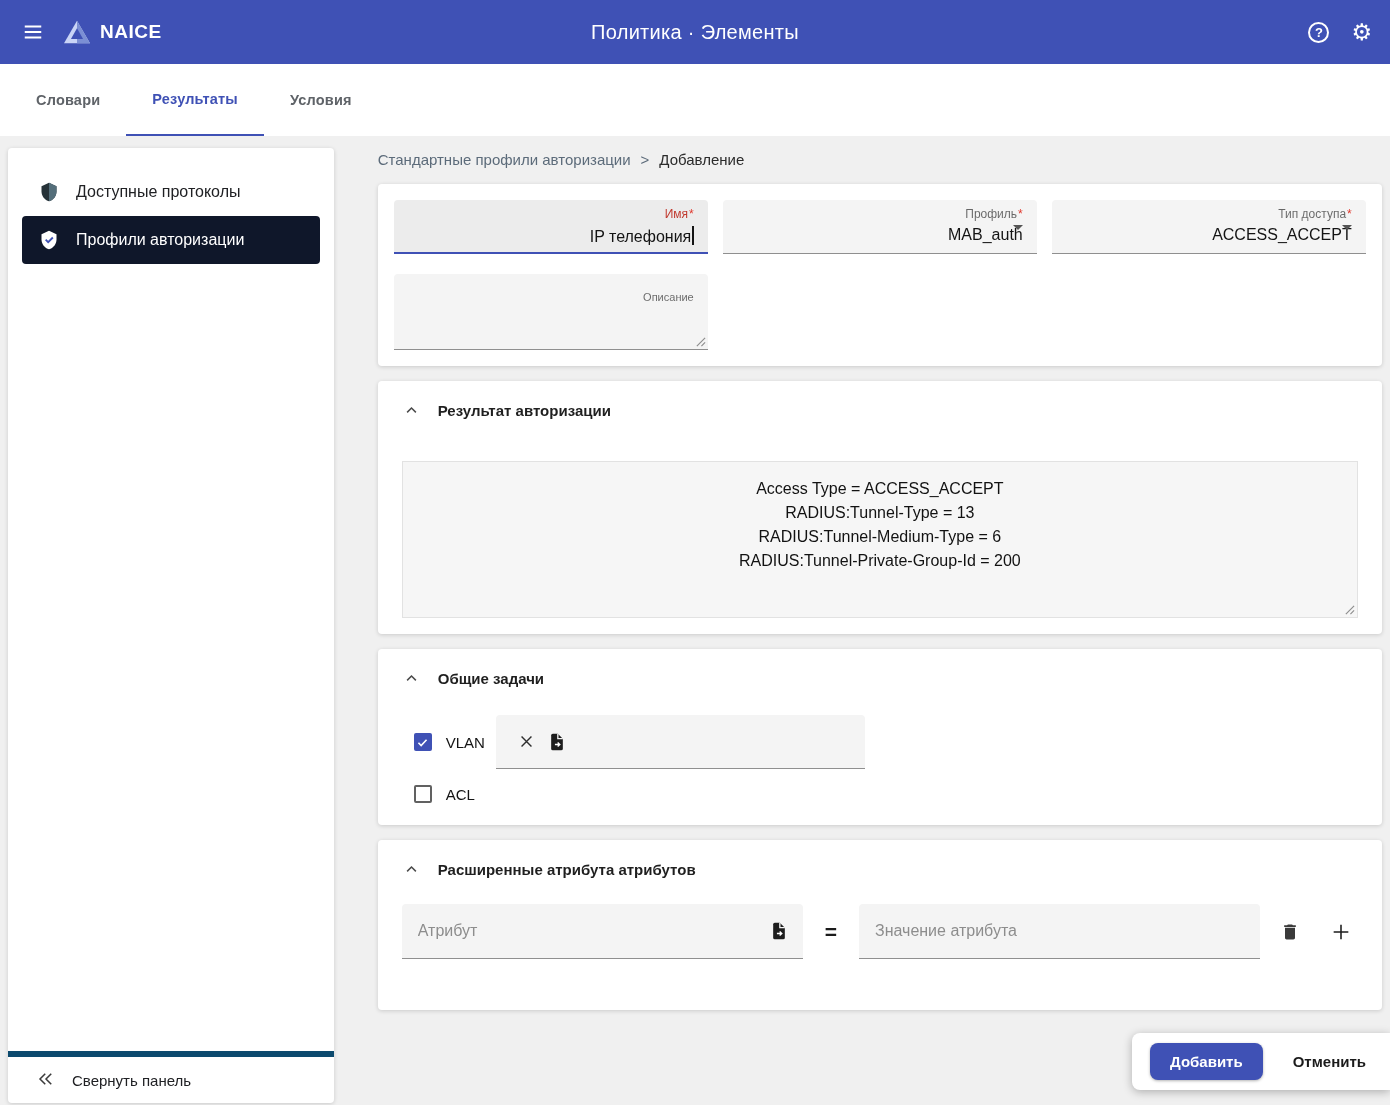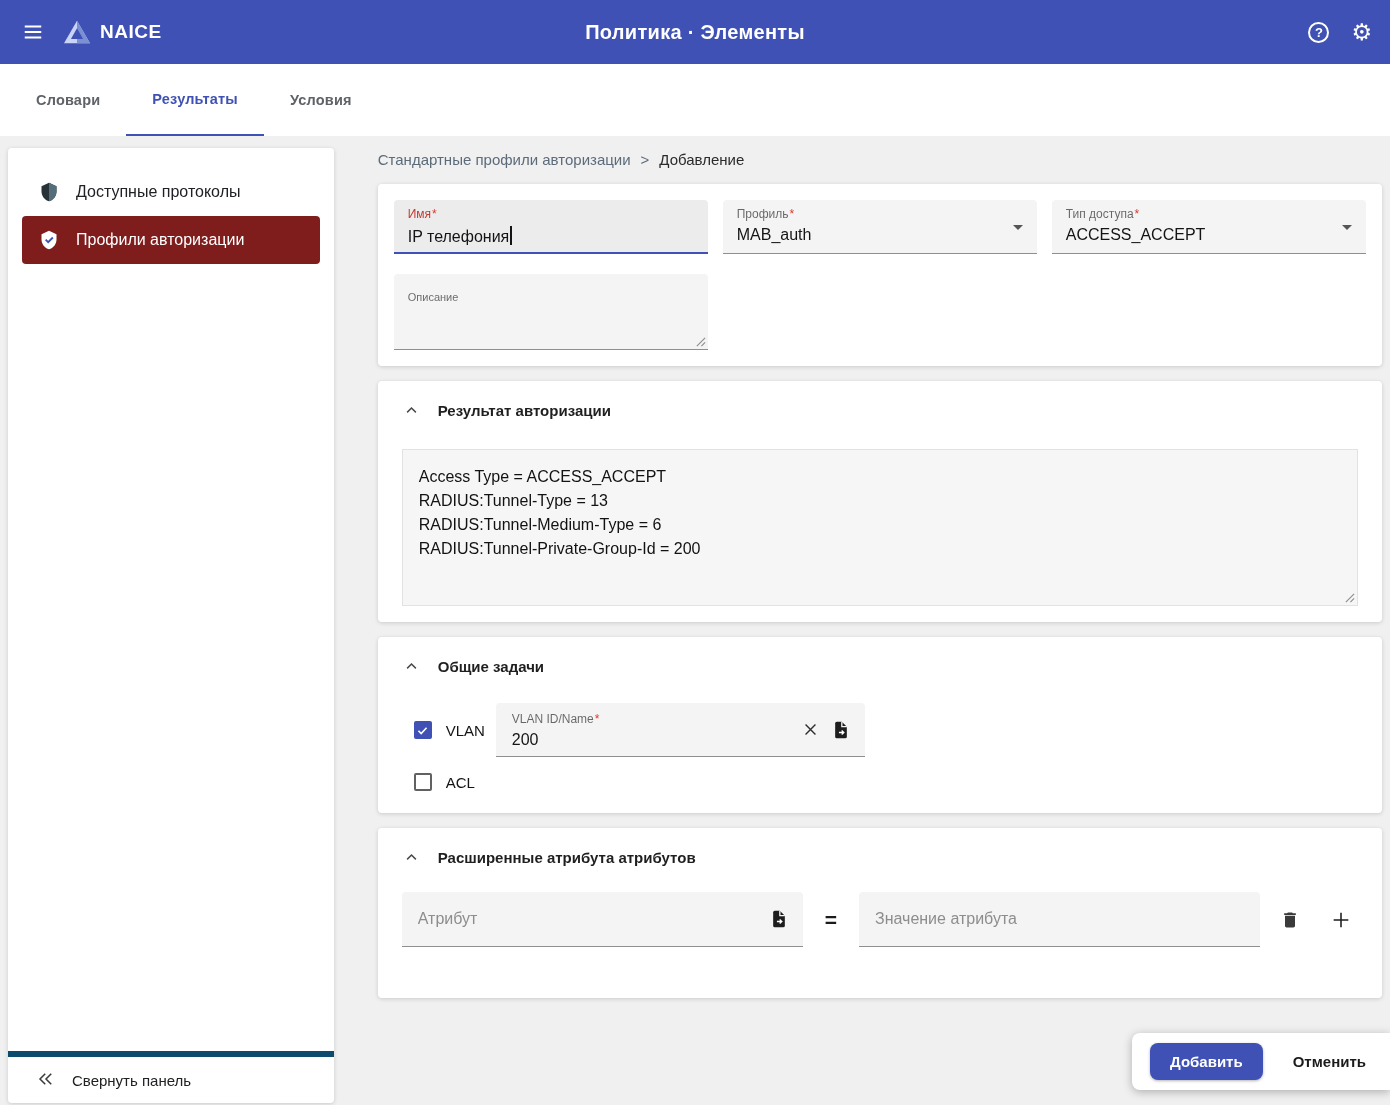--- a/index.html
+++ b/index.html
@@ -8,70 +8,70 @@
     font-family:"Liberation Sans","DejaVu Sans",sans-serif;
     background:#f0f0f0; overflow:hidden; position:relative; color:#1f1f1f;
   }
   button { font-family:inherit; background:none; border:none; cursor:pointer; }
 
   
   .appbar { height:64px; background:#3f51b5; display:flex; align-items:center; padding:0 18px 0 16px; color:#fff; position:relative; }
   .appbar-btn { display:flex; align-items:center; padding:6px; margin-right:12px; }
   .logo { display:flex; align-items:center; margin-right:8px; }
   .brand { font-size:19px; font-weight:bold; letter-spacing:.5px; }
-  .page-title { position:absolute; left:50%; transform:translateX(-50%); font-size:20px; font-weight:bold; letter-spacing:.3px; white-space:nowrap; }
+  .page-title { position:absolute; left:50%; transform:translateX(-50%); font-size:20px; font-weight:normal; letter-spacing:.3px; white-space:nowrap; }
   .appbar-right { margin-left:auto; display:flex; align-items:center; gap:22px; }
   .help-circle { width:21px; height:21px; border:2px solid #fff; border-radius:50%; display:grid; place-items:center; font-size:13px; font-weight:bold; color:#fff; }
   .gear { font-size:23px; line-height:1; color:#fff; }
 
   
   .tabbar { height:72px; background:#fff; display:flex; padding-left:10px; }
   .tab { padding:0 26px; display:flex; align-items:center; font-size:14.5px; font-weight:bold; color:#5f6368; letter-spacing:.2px; }
   .tab.active { color:#3f51b5; border-bottom:2px solid #3f51b5; }
 
   
   .content { display:flex; align-items:stretch; gap:18px; padding:12px 8px 8px; height:975px; }
   .card { background:#fff; border-radius:4px; box-shadow:0 1px 4px rgba(0,0,0,.16); }
 
   
   .sidebar { width:352px; display:flex; flex-direction:column; padding-top:20px; }
   .side-item { display:flex; align-items:center; gap:16px; height:48px; margin:0 14px; padding:0 16px; border-radius:4px; font-size:16px; color:#202124; cursor:pointer; }
   .side-item .icn { display:flex; width:22px; justify-content:center; }
-  .side-item.selected { background:#7f1d1d; color:#fff; }
+  .side-item.selected { background:#0f172a; color:#fff; }
   .collapse-row { margin-top:auto; border-top:6px solid #0c4a6e; height:52px; display:flex; align-items:center; gap:16px; padding:0 16px 0 28px; font-size:15px; color:#202124; cursor:pointer; }
 
   
   .main { flex:1; display:flex; flex-direction:column;padding-left:26px; }
   .breadcrumb { margin:2px 0 14px; font-size:15px; line-height:20px; display:flex; gap:10px; align-items:center; }
   .bc-parent { color:#5c6b7a; cursor:pointer; }
   .bc-sep { color:#5c6b7a; }
   .bc-current { color:#2b2b2b; }
 
   
-  .form-card { padding:16px; margin-bottom:15px; }
+  .form-card { padding:16px; margin-bottom:15px;text-align:right; }
   .fields-row { display:flex; gap:15px; }
   .ffield { width:314px; height:54px; background:#f4f4f4; border-radius:4px 4px 0 0; border-bottom:1px solid #8f8f8f; padding:8px 14px 0; position:relative; cursor:text; }
   .ffield.focused { border-bottom:2px solid #3f51b5; background:#ececec; }
   .flabel { font-size:12px; line-height:13px; color:rgba(0,0,0,.58); white-space:nowrap; }
   .flabel.red { color:#c13b30; }
   .req { color:#e0372c; margin-left:1px; }
   .fvalue { font-size:16px; margin-top:5px; color:#141414; white-space:nowrap; }
   .caret { display:inline-block; width:1.5px; height:19px; background:#141414; vertical-align:text-bottom; margin-left:1px; }
   .caret-down { position:absolute; right:14px; top:25px; width:0; height:0; border-left:5px solid transparent; border-right:5px solid transparent; border-top:5.5px solid #555; }
   .desc-field { width:314px; height:76px; background:#f4f4f4; border-radius:4px 4px 0 0; border-bottom:1px solid #8f8f8f; padding:17px 14px; position:relative; margin-top:20px; cursor:text; }
   .desc-label { font-size:11px; color:rgba(0,0,0,.58); }
   .grip { position:absolute; right:2px; bottom:2px; line-height:0; }
 
   
   .section { padding:18px 24px 16px; margin-bottom:15px; }
   .section-header { display:flex; align-items:center; gap:17px; height:22px; }
   .chev-btn { display:flex; padding:2px; }
   .section-title { font-size:15px; font-weight:bold; color:#1f1f1f; }
 
-  .result-box { margin-top:28px; height:157px; background:#f6f6f6; border:1px solid #e2e2e2; padding:15px 16px; position:relative; }
+  .result-box { margin-top:40px; height:157px; background:#f6f6f6; border:1px solid #e2e2e2; padding:15px 16px; position:relative;text-align:center; }
   .pre { font-size:16px; line-height:24px; color:#121212; white-space:pre-line; display:block; }
 
   
   .task-row { display:flex; align-items:center; margin-top:26px; padding-left:12px; }
   .task-row.second { margin-top:16px; }
   .cb { width:18px; height:18px; border-radius:2px; flex:none; cursor:pointer; }
   .cb.checked { background:#3f51b5; display:grid; place-items:center; }
   .cb.un { border:2px solid #616161; background:#fff; }
   .task-label { margin-left:14px; width:50px; font-size:15px; color:#141414; }
   .field-inline { width:369px; background:#f4f4f4; border-radius:4px 4px 0 0; border-bottom:1px solid #8f8f8f; display:flex; align-items:center; padding:0 8px 0 16px; }
@@ -243,26 +243,20 @@
       <div class="task-row">
         <span class="cb checked">
           <span style="display:flex;">
             <svg width="13" height="13" viewBox="0 0 24 24">
                 <path d="M4.5 12.5 9.5 17.5 19.5 7" stroke="#fff" stroke-width="3" fill="none"></path>
               </svg>
           </span>
         </span>
         <span class="task-label">VLAN</span>
         <div class="field-inline tall">
-          <div class="fi-text">
-            <div class="flabel">
-              <span>VLAN ID/Name</span><span class="req">*</span>
-            </div>
-            <div class="fvalue">200</div>
-          </div>
           <button class="icon-btn">
             <span style="display:flex;">
               <svg width="17" height="17" viewBox="0 0 24 24">
                   <path d="M5 5 19 19M19 5 5 19" stroke="#2e2e2e" stroke-width="2"></path>
                 </svg>
             </span>
           </button>
           <button class="icon-btn">
             <span style="display:flex;">
               <svg width="20" height="20" viewBox="0 0 24 24">

